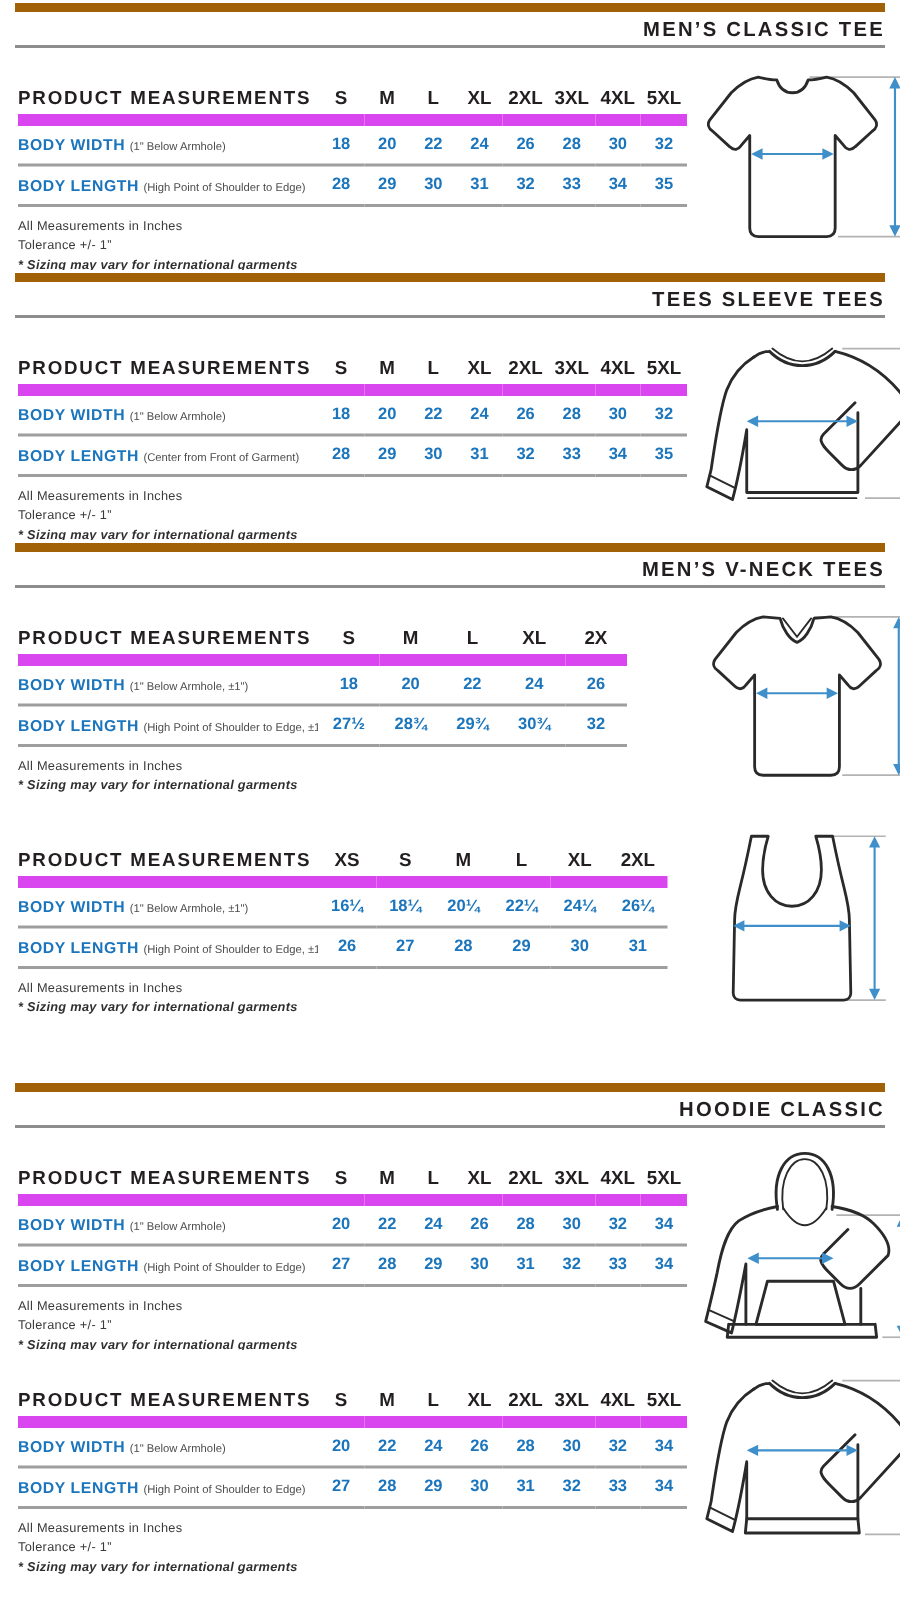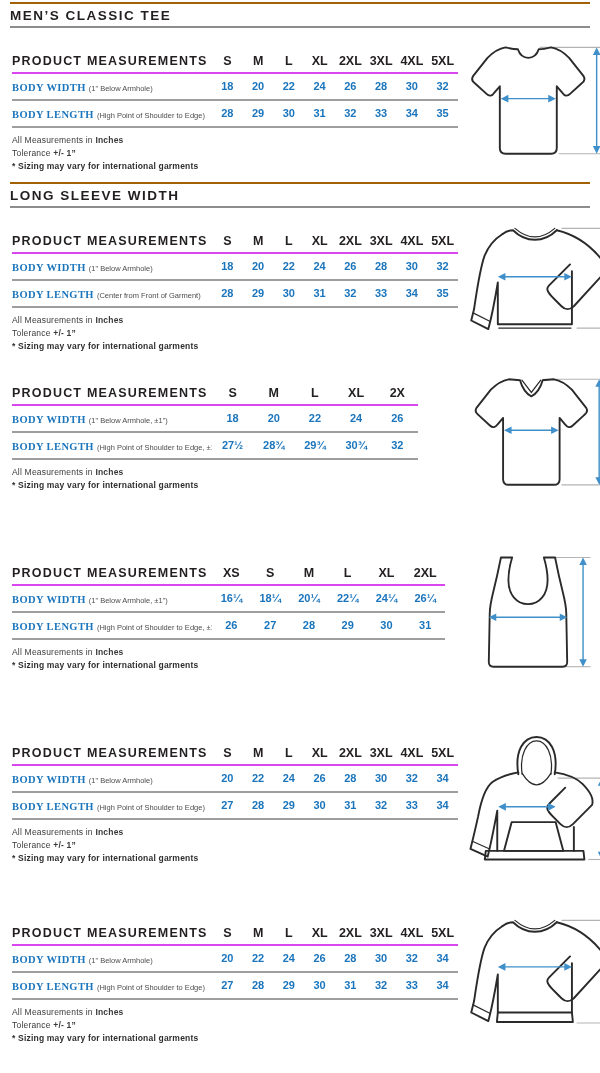--- a/index.html
+++ b/index.html
@@ -1,45 +1,45 @@
 <!DOCTYPE html>
 <html><head>
 <meta charset="utf-8">
 <style>
   html,body{margin:0;padding:0;background:#ffffff;}
   body{width:600px;height:1073px;overflow:hidden;font-family:"Liberation Sans",sans-serif;color:#2a2a2a;}
   .size-section{height:180px;box-sizing:border-box;overflow:hidden;}
   .size-section.last{height:173px;}
   
-  .title-bar{margin:0 10px;border-top:2px solid #a16207;border-bottom:2px solid #8d8d8d;
-             height:22px;display:flex;align-items:center;justify-content:flex-start;margin-top:2px;}
+  .title-bar{margin:0 10px;border-top:6px solid #a16207;border-bottom:2px solid #8d8d8d;
+             height:22px;display:flex;align-items:center;justify-content:flex-end;margin-top:2px;}
   .sec-title{font-size:13.5px;font-weight:bold;letter-spacing:1.5px;color:#231f20;}
   
   .content{display:flex;padding:0 2px 0 12px;}
   .left{width:446px;flex:none;padding-top:26px;box-sizing:border-box;}
   .illustration{flex:1;display:flex;justify-content:center;align-items:flex-start;padding-top:8px;}
   
   table.size-table{border-collapse:collapse;table-layout:fixed;width:100%;}
   table.size-table.cols-5{width:91%;}
   table.size-table.cols-6{width:97%;}
   table.size-table col.label-col{width:200px;}
-  thead tr{border-bottom:2px solid #d946ef;}
+  thead tr{border-bottom:8px solid #d946ef;}
   tbody tr{border-bottom:2px solid #9e9e9e;}
   th.pm-label{text-align:left;font-size:12.5px;font-weight:bold;letter-spacing:1.2px;
               color:#231f20;padding:0 0 4px 0;white-space:nowrap;}
   th.size-cell{font-size:12.5px;font-weight:bold;color:#231f20;text-align:center;padding:0 0 4px 0;}
   td.row-label-cell{padding:3px 0 4px 0;white-space:nowrap;overflow:hidden;}
-  .row-label{color:#1b75bc;font-weight:bold;font-size:10.5px;letter-spacing:0.4px;font-family:Liberation Serif, serif;}
+  .row-label{color:#1b75bc;font-weight:bold;font-size:10.5px;letter-spacing:0.4px;}
   .row-note{color:#4d4d4d;font-size:7.5px;margin-left:3px;}
   td.value-cell{color:#1b75bc;font-weight:bold;font-size:11px;text-align:center;padding:3px 0 4px 0;}
   
   .footnotes{margin-top:7px;}
   .footnote{font-size:8.5px;color:#3a3a3a;margin-top:3px;letter-spacing:0.2px;}
-  .footnote .fn-bold{font-weight:bold;}
-  .footnote.italic{font-weight:bold;color:#2f2f2f;}
+  .footnote .fn-bold{font-weight:normal;}
+  .footnote.italic{font-style:italic;font-weight:bold;color:#2f2f2f;}
   
   .illustration svg{display:block;}
   .garment{stroke:#2a2a2a;stroke-width:2;fill:none;stroke-linecap:round;stroke-linejoin:round;}
   .garment-thin{stroke:#2a2a2a;stroke-width:1.3;fill:none;stroke-linecap:round;}
   .arrow{stroke:#3f8fca;stroke-width:1.5;fill:none;}
   .arrowhead{fill:#3f8fca;stroke:none;}
   .ext{stroke:#b3b3b3;stroke-width:1.2;fill:none;}
 </style>
 </head>
 <body>
@@ -110,21 +110,21 @@
       <line class="arrow" x1="146" y1="18" x2="146" y2="118"></line>
       <path class="arrowhead" d="M146 12 l-4 8 h8 Z"></path>
             <path class="arrowhead" d="M146 124 l-4 -8 h8 Z"></path>
     </svg>
   </div>
     </div>
   </section>
 
   <section class="size-section">
     <div class="title-bar">
-      <div class="sec-title">LONG SLEEVE WIDTH</div>
+      <div class="sec-title">TEES SLEEVE TEES</div>
     </div>
     <div class="content">
       <div class="left">
         <table class="size-table cols-8">
           <colgroup>
               <col class="label-col">
             </colgroup>
           <thead>
             <tr class="header-row">
               <th class="pm-label">PRODUCT MEASUREMENTS</th>
@@ -184,20 +184,23 @@
             <path class="arrowhead" d="M119 64 l-8 -4 v8 Z"></path>
       <line class="arrow" x1="160" y1="19" x2="160" y2="112"></line>
       <path class="arrowhead" d="M160 13 l-4 8 h8 Z"></path>
             <path class="arrowhead" d="M160 118 l-4 -8 h8 Z"></path>
     </svg>
   </div>
     </div>
   </section>
 
   <section class="size-section">
+    <div class="title-bar">
+      <div class="sec-title">MEN’S V-NECK TEES</div>
+    </div>
     <div class="content">
       <div class="left">
         <table class="size-table cols-5">
           <colgroup>
               <col class="label-col">
             </colgroup>
           <thead>
             <tr class="header-row">
               <th class="pm-label">PRODUCT MEASUREMENTS</th>
             <th class="size-cell">S</th>
@@ -302,20 +305,23 @@
             <path class="arrowhead" d="M117 74 l-8 -4 v8 Z"></path>
       <line class="arrow" x1="134" y1="16" x2="134" y2="121"></line>
       <path class="arrowhead" d="M134 10 l-4 8 h8 Z"></path>
             <path class="arrowhead" d="M134 127 l-4 -8 h8 Z"></path>
     </svg>
   </div>
     </div>
   </section>
 
   <section class="size-section">
+    <div class="title-bar">
+      <div class="sec-title">HOODIE CLASSIC</div>
+    </div>
     <div class="content">
       <div class="left">
         <table class="size-table cols-8">
           <colgroup>
               <col class="label-col">
             </colgroup>
           <thead>
             <tr class="header-row">
               <th class="pm-label">PRODUCT MEASUREMENTS</th>
             <th class="size-cell">S</th>

